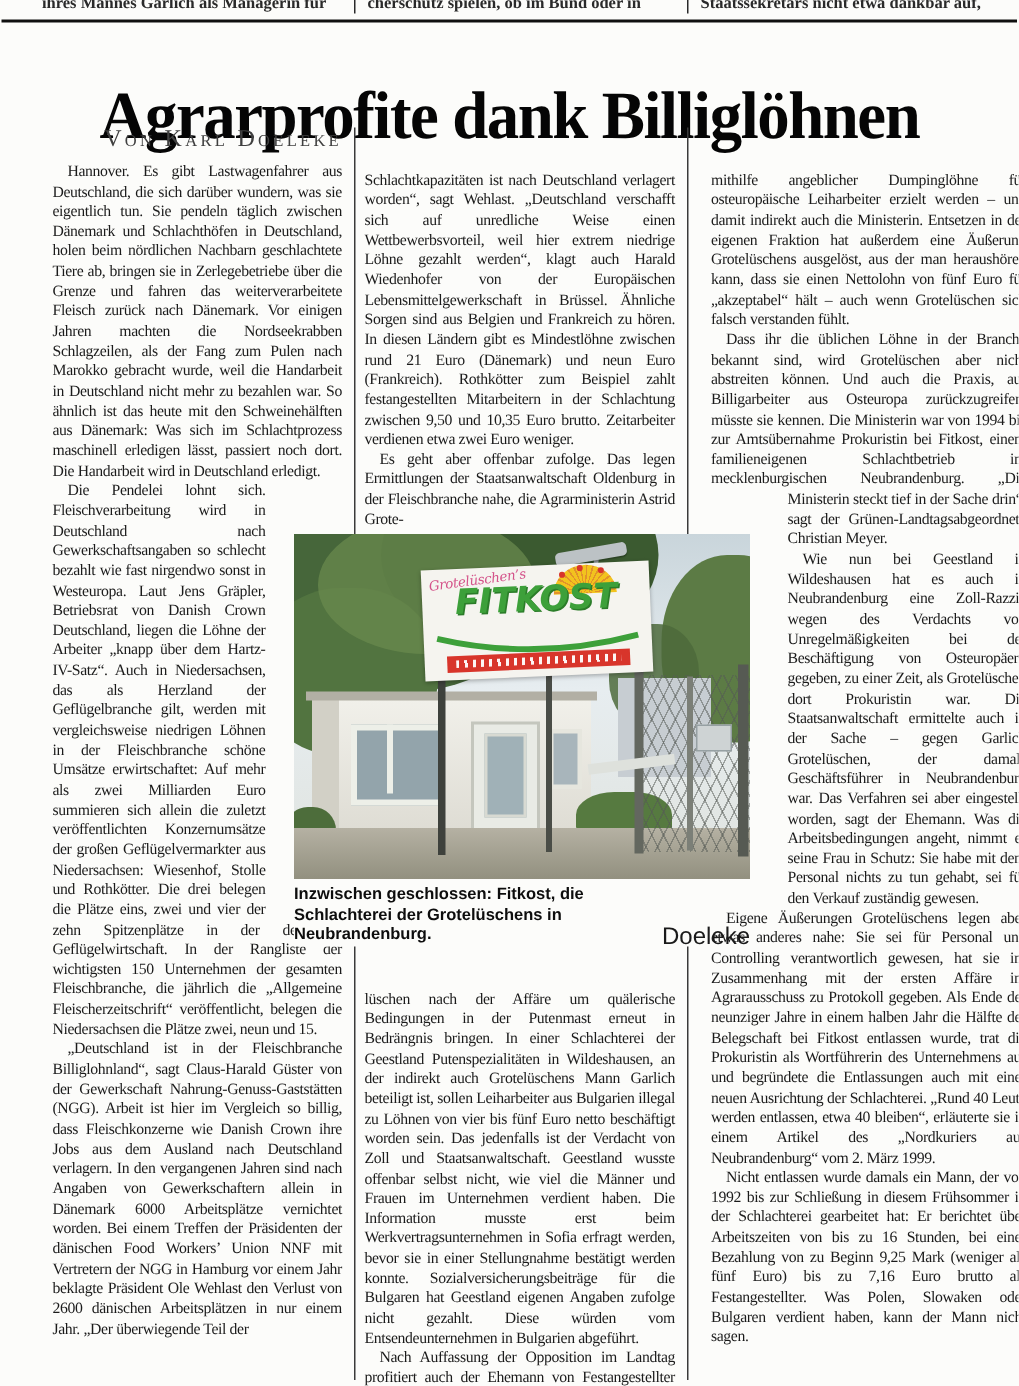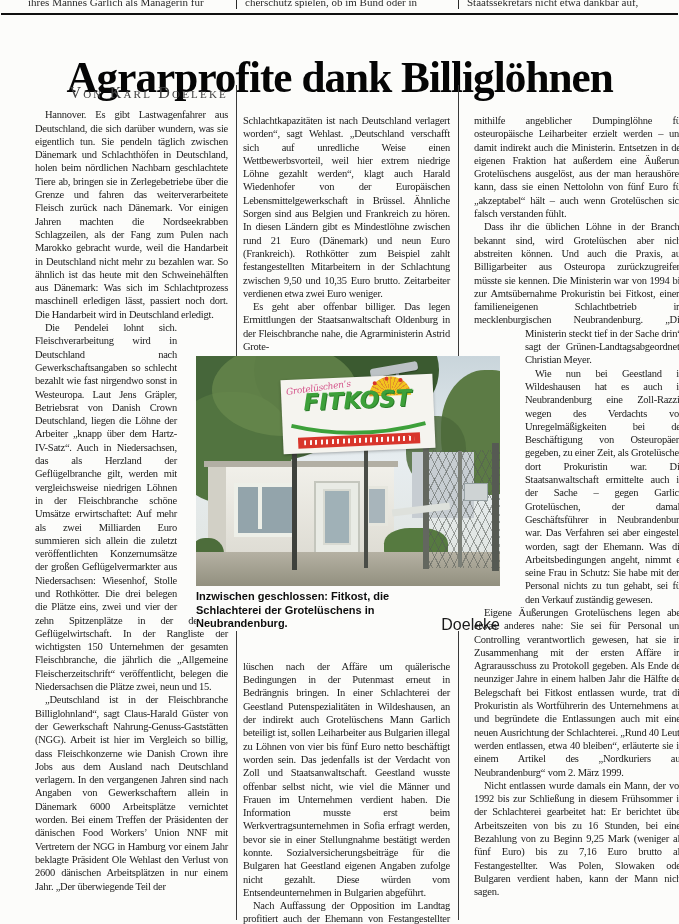--- a/index.html
+++ b/index.html
@@ -3,21 +3,21 @@
 <meta charset="utf-8">
 <style>
   html,body{margin:0;padding:0;}
   body{
     width:679px;height:924px;position:relative;overflow:hidden;
     background:#fcfcfa;
     font-family:"Liberation Serif", serif;
     color:#1b1b1b;
   }
   
-  .top-strip{position:absolute;top:0;left:0;width:679px;height:9px;overflow:hidden;}
+  .top-strip{position:absolute;top:0;left:0;width:679px;height:9px;overflow:hidden;font-weight:bold;}
   .top-frag{position:absolute;top:-4px;font-size:11px;letter-spacing:0px;color:#2a2a2a;white-space:nowrap;}
   #frag1{left:28px;}
   #frag2{left:245px;}
   #frag3{left:467px;}
   .top-sep{position:absolute;top:0;width:1px;height:9px;background:#2a2a2a;}
   #sep1{left:236px;} #sep2{left:458px;}
 
   .rule-h{position:absolute;top:13px;left:1px;width:677px;height:2px;background:#101010;}
 
   
@@ -126,21 +126,21 @@
 
 <div class="col" id="col1">
   <div class="byline">Von Karl Doeleke</div>
   <p><span class="lead">Hannover.</span><span> Es gibt Lastwagenfahrer aus Deutschland, die sich darüber wundern, was sie eigentlich tun. Sie pendeln täglich zwischen Dänemark und Schlachthöfen in Deutschland, holen beim nördlichen Nachbarn geschlachtete Tiere ab, bringen sie in Zerlegebetriebe über die Grenze und fahren das weiterverarbeitete Fleisch zurück nach Dänemark. Vor einigen Jahren machten die Nordseekrabben Schlagzeilen, als der Fang zum Pulen nach Marokko gebracht wurde, weil die Handarbeit in Deutschland nicht mehr zu bezahlen war. So ähnlich ist das heute mit den Schweinehälften aus Dänemark: Was sich im Schlachtprozess maschinell erledigen lässt, passiert noch dort. Die Handarbeit wird in Deutschland erledigt.</span></p>
   <p><span class="cut-right"></span><span>Die Pendelei lohnt sich. Fleischverarbeitung wird in Deutschland nach Gewerkschaftsangaben so schlecht bezahlt wie fast nirgendwo sonst in Westeuropa. Laut Jens Gräpler, Betriebsrat von Danish Crown Deutschland, liegen die Löhne der Arbeiter „knapp über dem Hartz-IV-Satz“. Auch in Niedersachsen, das als Herzland der Geflügelbranche gilt, werden mit vergleichsweise niedrigen Löhnen in der Fleischbranche schöne Umsätze erwirtschaftet: Auf mehr als zwei Milliarden Euro summieren sich allein die zuletzt veröffentlichten Konzernumsätze der großen Geflügelvermarkter aus Niedersachsen: Wiesenhof, Stolle und Rothkötter. Die drei belegen die Plätze eins, zwei und vier der zehn Spitzenplätze in der deutschen Geflügelwirtschaft. In der Rangliste der wichtigsten 150 Unternehmen der gesamten Fleischbranche, die jährlich die „Allgemeine Fleischerzeitschrift“ veröffentlicht, belegen die Niedersachsen die Plätze zwei, neun und 15.</span></p>
   <p><span>„Deutschland ist in der Fleischbranche Billiglohnland“, sagt Claus-Harald Güster von der Gewerkschaft Nahrung-Genuss-Gaststätten (NGG). Arbeit ist hier im Vergleich so billig, dass Fleischkonzerne wie Danish Crown ihre Jobs aus dem Ausland nach Deutschland verlagern. In den vergangenen Jahren sind nach Angaben von Gewerkschaftern allein in Dänemark 6000 Arbeitsplätze vernichtet worden. Bei einem Treffen der Präsidenten der dänischen Food Workers’ Union NNF mit Vertretern der NGG in Hamburg vor einem Jahr beklagte Präsident Ole Wehlast den Verlust von 2600 dänischen Arbeitsplätzen in nur einem Jahr. „Der überwiegende Teil der</span></p>
 </div>
 
 <div class="col" id="col2">
   <p class="noindent"><span>Schlachtkapazitäten ist nach Deutschland verlagert worden“, sagt Wehlast. „Deutschland verschafft sich auf unredliche Weise einen Wettbewerbsvorteil, weil hier extrem niedrige Löhne gezahlt werden“, klagt auch Harald Wiedenhofer von der Europäischen Lebensmittelgewerkschaft in Brüssel. Ähnliche Sorgen sind aus Belgien und Frankreich zu hören. In diesen Ländern gibt es Mindestlöhne zwischen rund 21 Euro (Dänemark) und neun Euro (Frankreich). Rothkötter zum Beispiel zahlt festangestellten Mitarbeitern in der Schlachtung zwischen 9,50 und 10,35 Euro brutto. Zeitarbeiter verdienen etwa zwei Euro weniger.</span></p>
-  <p><span>Es geht aber offenbar billiger. Das legen Ermittlungen der Staatsanwaltschaft Oldenburg in der Fleischbranche nahe, die Agrarministerin Astrid Grote-</span></p>
+  <p><span>Es geht aber offenbar zufolge. Das legen Ermittlungen der Staatsanwaltschaft Oldenburg in der Fleischbranche nahe, die Agrarministerin Astrid Grote-</span></p>
 
   <div class="photo-wrap">
     <div class="photo">
       <div class="tree1"></div>
       <div class="tree2"></div>
       <div class="tree3"></div>
       <div class="tree4"></div>
       <div class="tree5"></div>
       <div class="tree6"></div>
       <div class="bg-building"></div>

